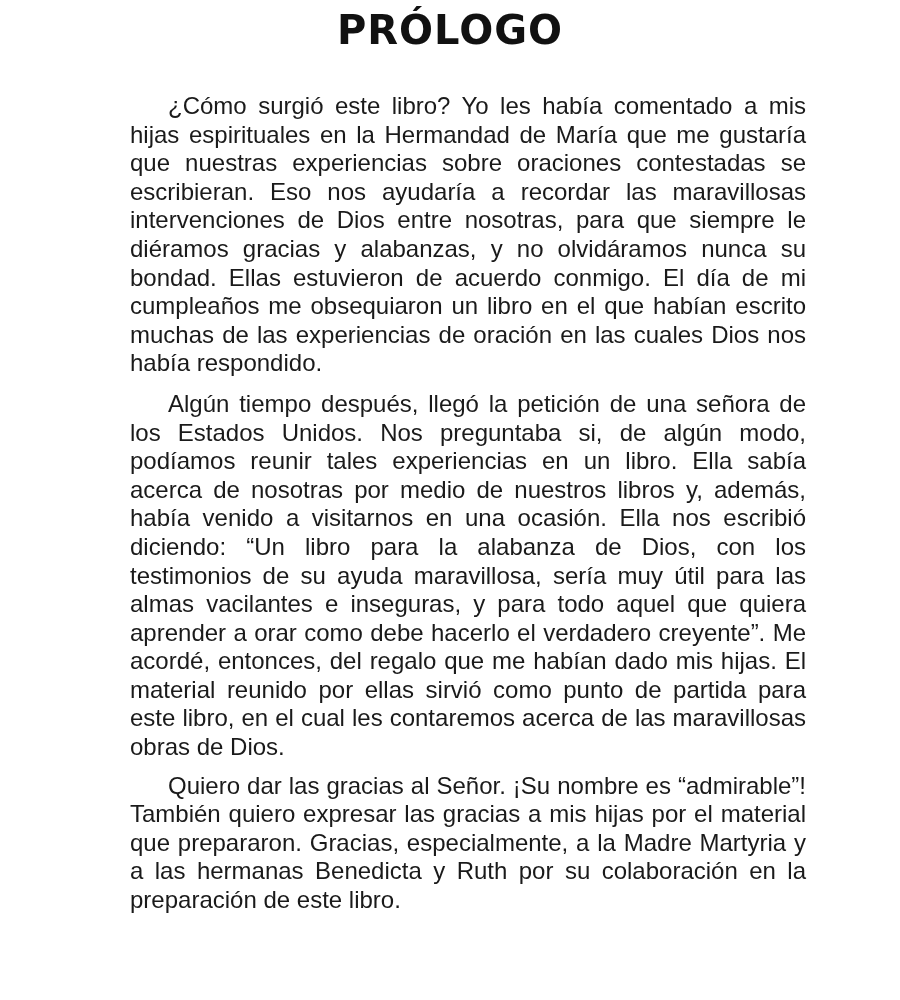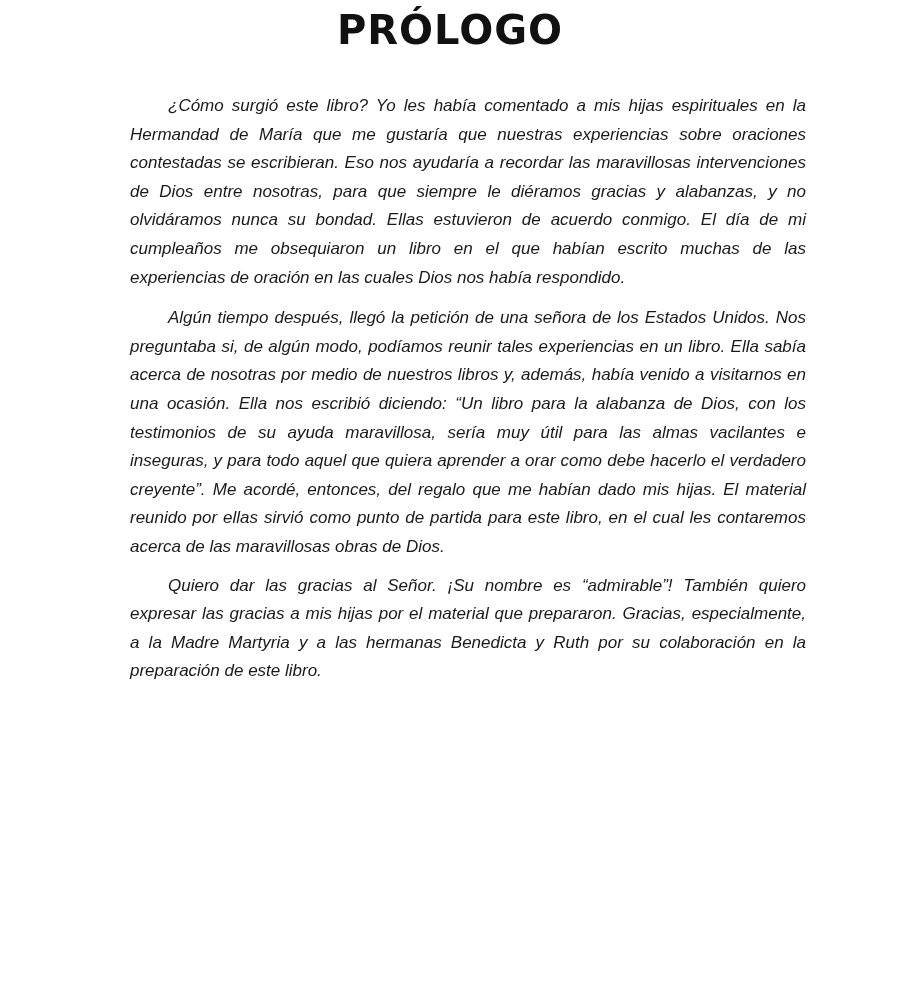--- a/index.html
+++ b/index.html
@@ -36,28 +36,27 @@
       line-height: 56px;
     }
     .body-text {
       position: absolute;
       left: 130px;
       width: 676px;
       top: 92px;
     }
     .para {
       font-family: "Liberation Sans", sans-serif;
-      font-size: 17px;
+      font-size: 24px;
       line-height: 28.6px;
       text-align: justify;
       text-indent: 38px;
       margin: 0 0 10px 0;
       color: #1a1a1a;
       hyphens: none;
-      font-style: italic;
     }
     .para.p2 { margin-top: 12px; }
   </style>
 </head>
 <body>
 
 <div class="page">
   <h1 class="title">PRÓLOGO</h1>
 
   <div class="body-text">

